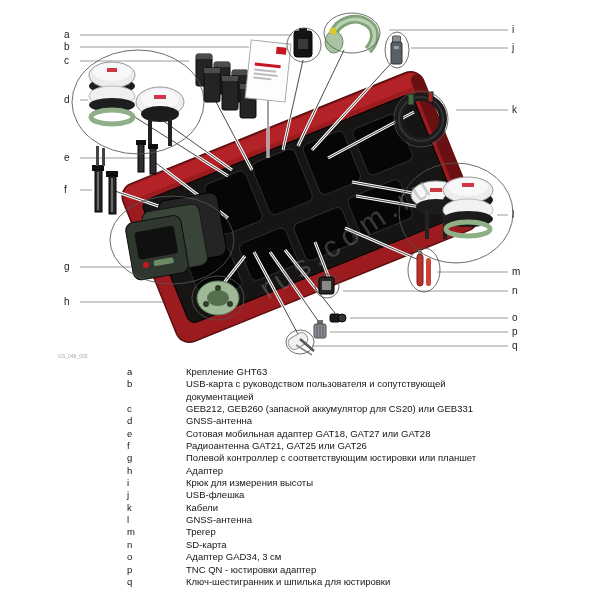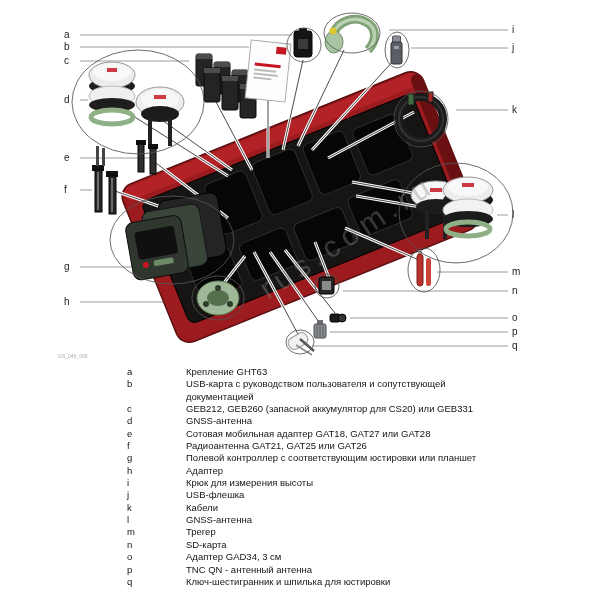--- a/index.html
+++ b/index.html
@@ -343,21 +343,21 @@
       <div class="legend-row">
         <span class="legend-key">n</span>
         <span class="legend-text">SD-карта</span>
       </div>
       <div class="legend-row">
         <span class="legend-key">o</span>
         <span class="legend-text">Адаптер GAD34, 3 см</span>
       </div>
       <div class="legend-row">
         <span class="legend-key">p</span>
-        <span class="legend-text">TNC QN - антенный антенна</span>
+        <span class="legend-text">TNC QN - юстировки адаптер</span>
       </div>
       <div class="legend-row">
         <span class="legend-key">q</span>
         <span class="legend-text">Ключ-шестигранник и шпилька для юстировки</span>
       </div>
     </div>
 
 </div>
 
 </body></html>

